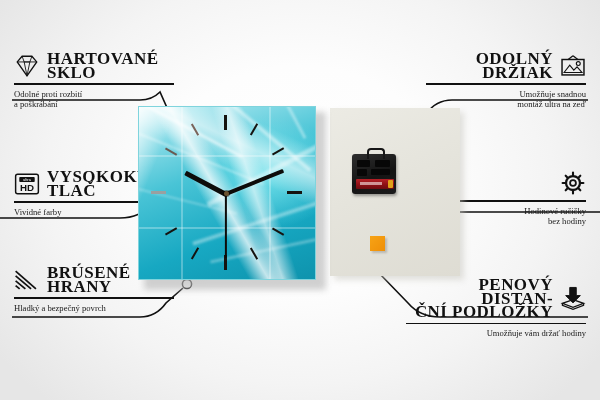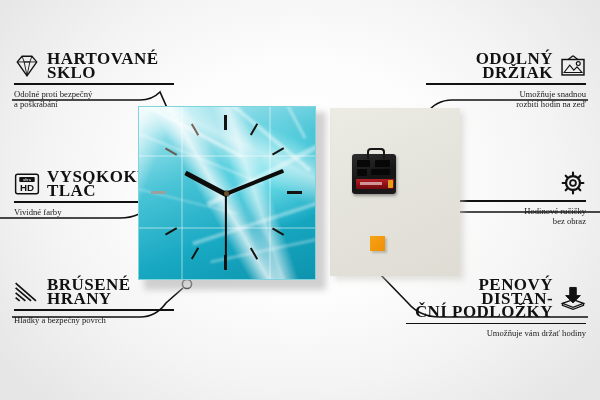--- a/index.html
+++ b/index.html
@@ -123,21 +123,21 @@
         <path d="M4,10 L10,3 L22,3 L28,10 L16,27 Z" fill="none" stroke="#111" stroke-width="1.6"></path>
         <path d="M4,10 L28,10 M10,3 L12.5,10 L16,27 M22,3 L19.5,10 L16,27 M12.5,10 L19.5,10" fill="none" stroke="#111" stroke-width="1.1"></path>
       </svg>
       <div>
         <div class="ttl">HARTOVANÉ</div>
         <div class="ttl">SKLO</div>
       </div>
     </div>
     <div class="rule"></div>
     <div class="desc">
-      <div>Odolné proti bezpečný</div>
+      <div>Odolné proti rozbití</div>
       <div>a poškrábání</div>
     </div>
   </div>
 
   <div class="feat left" style="left:14px;top:170px;">
     <div class="head">
       <svg class="ico" viewBox="0 0 32 28">
         <rect x="2" y="2" width="28" height="24" rx="2.5" fill="none" stroke="#111" stroke-width="1.8"></rect>
         <rect x="6.5" y="5.5" width="19" height="6" rx="1" fill="#111"></rect>
         <text x="16" y="10.6" font-family="Liberation Sans, sans-serif" font-size="5" fill="#fff" text-anchor="middle">ultra</text>
@@ -147,21 +147,21 @@
         <div class="ttl">VYSOKOKVALITNÝ</div>
         <div class="ttl">TLAČ</div>
       </div>
     </div>
     <div class="rule"></div>
     <div class="desc">
       <div>Vividné farby</div>
     </div>
   </div>
 
-  <div class="feat left" style="left:14px;top:278px;">
+  <div class="feat left" style="left:14px;top:266px;">
     <div class="head">
       <svg class="ico" viewBox="0 0 32 28">
         <g stroke="#111" stroke-width="2.1">
           <line x1="2" y1="3" x2="27" y2="25"></line>
           <line x1="2" y1="9" x2="21" y2="25"></line>
           <line x1="2" y1="15" x2="14" y2="25"></line>
           <line x1="2" y1="21" x2="7" y2="25"></line>
         </g>
       </svg>
       <div>
@@ -185,39 +185,39 @@
       <svg class="ico" viewBox="0 0 32 28">
         <rect x="2.5" y="6" width="27" height="19" fill="none" stroke="#111" stroke-width="1.8"></rect>
         <path d="M16,1.5 L10,6 M16,1.5 L22,6" fill="none" stroke="#111" stroke-width="1.6"></path>
         <path d="M5,22 L12,13 L17,19 L21,15 L27,22 Z" fill="none" stroke="#111" stroke-width="1.4"></path>
         <circle cx="22.5" cy="11" r="2.4" fill="none" stroke="#111" stroke-width="1.4"></circle>
       </svg>
     </div>
     <div class="rule"></div>
     <div class="desc">
       <div>Umožňuje snadnou</div>
-      <div>rozbití hodin na zeď</div>
+      <div>montáž ultra na zeď</div>
     </div>
   </div>
 
   <div class="feat right" style="left:426px;top:170px;">
     <div class="head">
       <svg class="ico" viewBox="0 0 32 32">
         <g stroke="#111" stroke-width="2.6" fill="none" stroke-linecap="round">
           <path d="M16,3.2 L16,6.6 M16,25.4 L16,28.8 M3.2,16 L6.6,16 M25.4,16 L28.8,16
                    M7,7 L9.4,9.4 M22.6,22.6 L25,25 M25,7 L22.6,9.4 M9.4,22.6 L7,25"></path>
         </g>
         <circle cx="16" cy="16" r="8.6" fill="none" stroke="#111" stroke-width="2.8"></circle>
         <circle cx="16" cy="16" r="3.6" fill="none" stroke="#111" stroke-width="2.2"></circle>
       </svg>
     </div>
     <div class="rule"></div>
     <div class="desc">
       <div>Hodinové ručičky</div>
-      <div>bez obraz</div>
+      <div>bez hodiny</div>
     </div>
   </div>
 
   <div class="feat right" style="left:406px;top:278px;width:180px;">
     <div class="head">
       <div style="flex:1;">
         <div class="ttl">PENOVÝ DISTAN-</div>
         <div class="ttl">ČNÍ PODLOŽKY</div>
       </div>
       <svg class="ico" viewBox="0 0 32 30">

